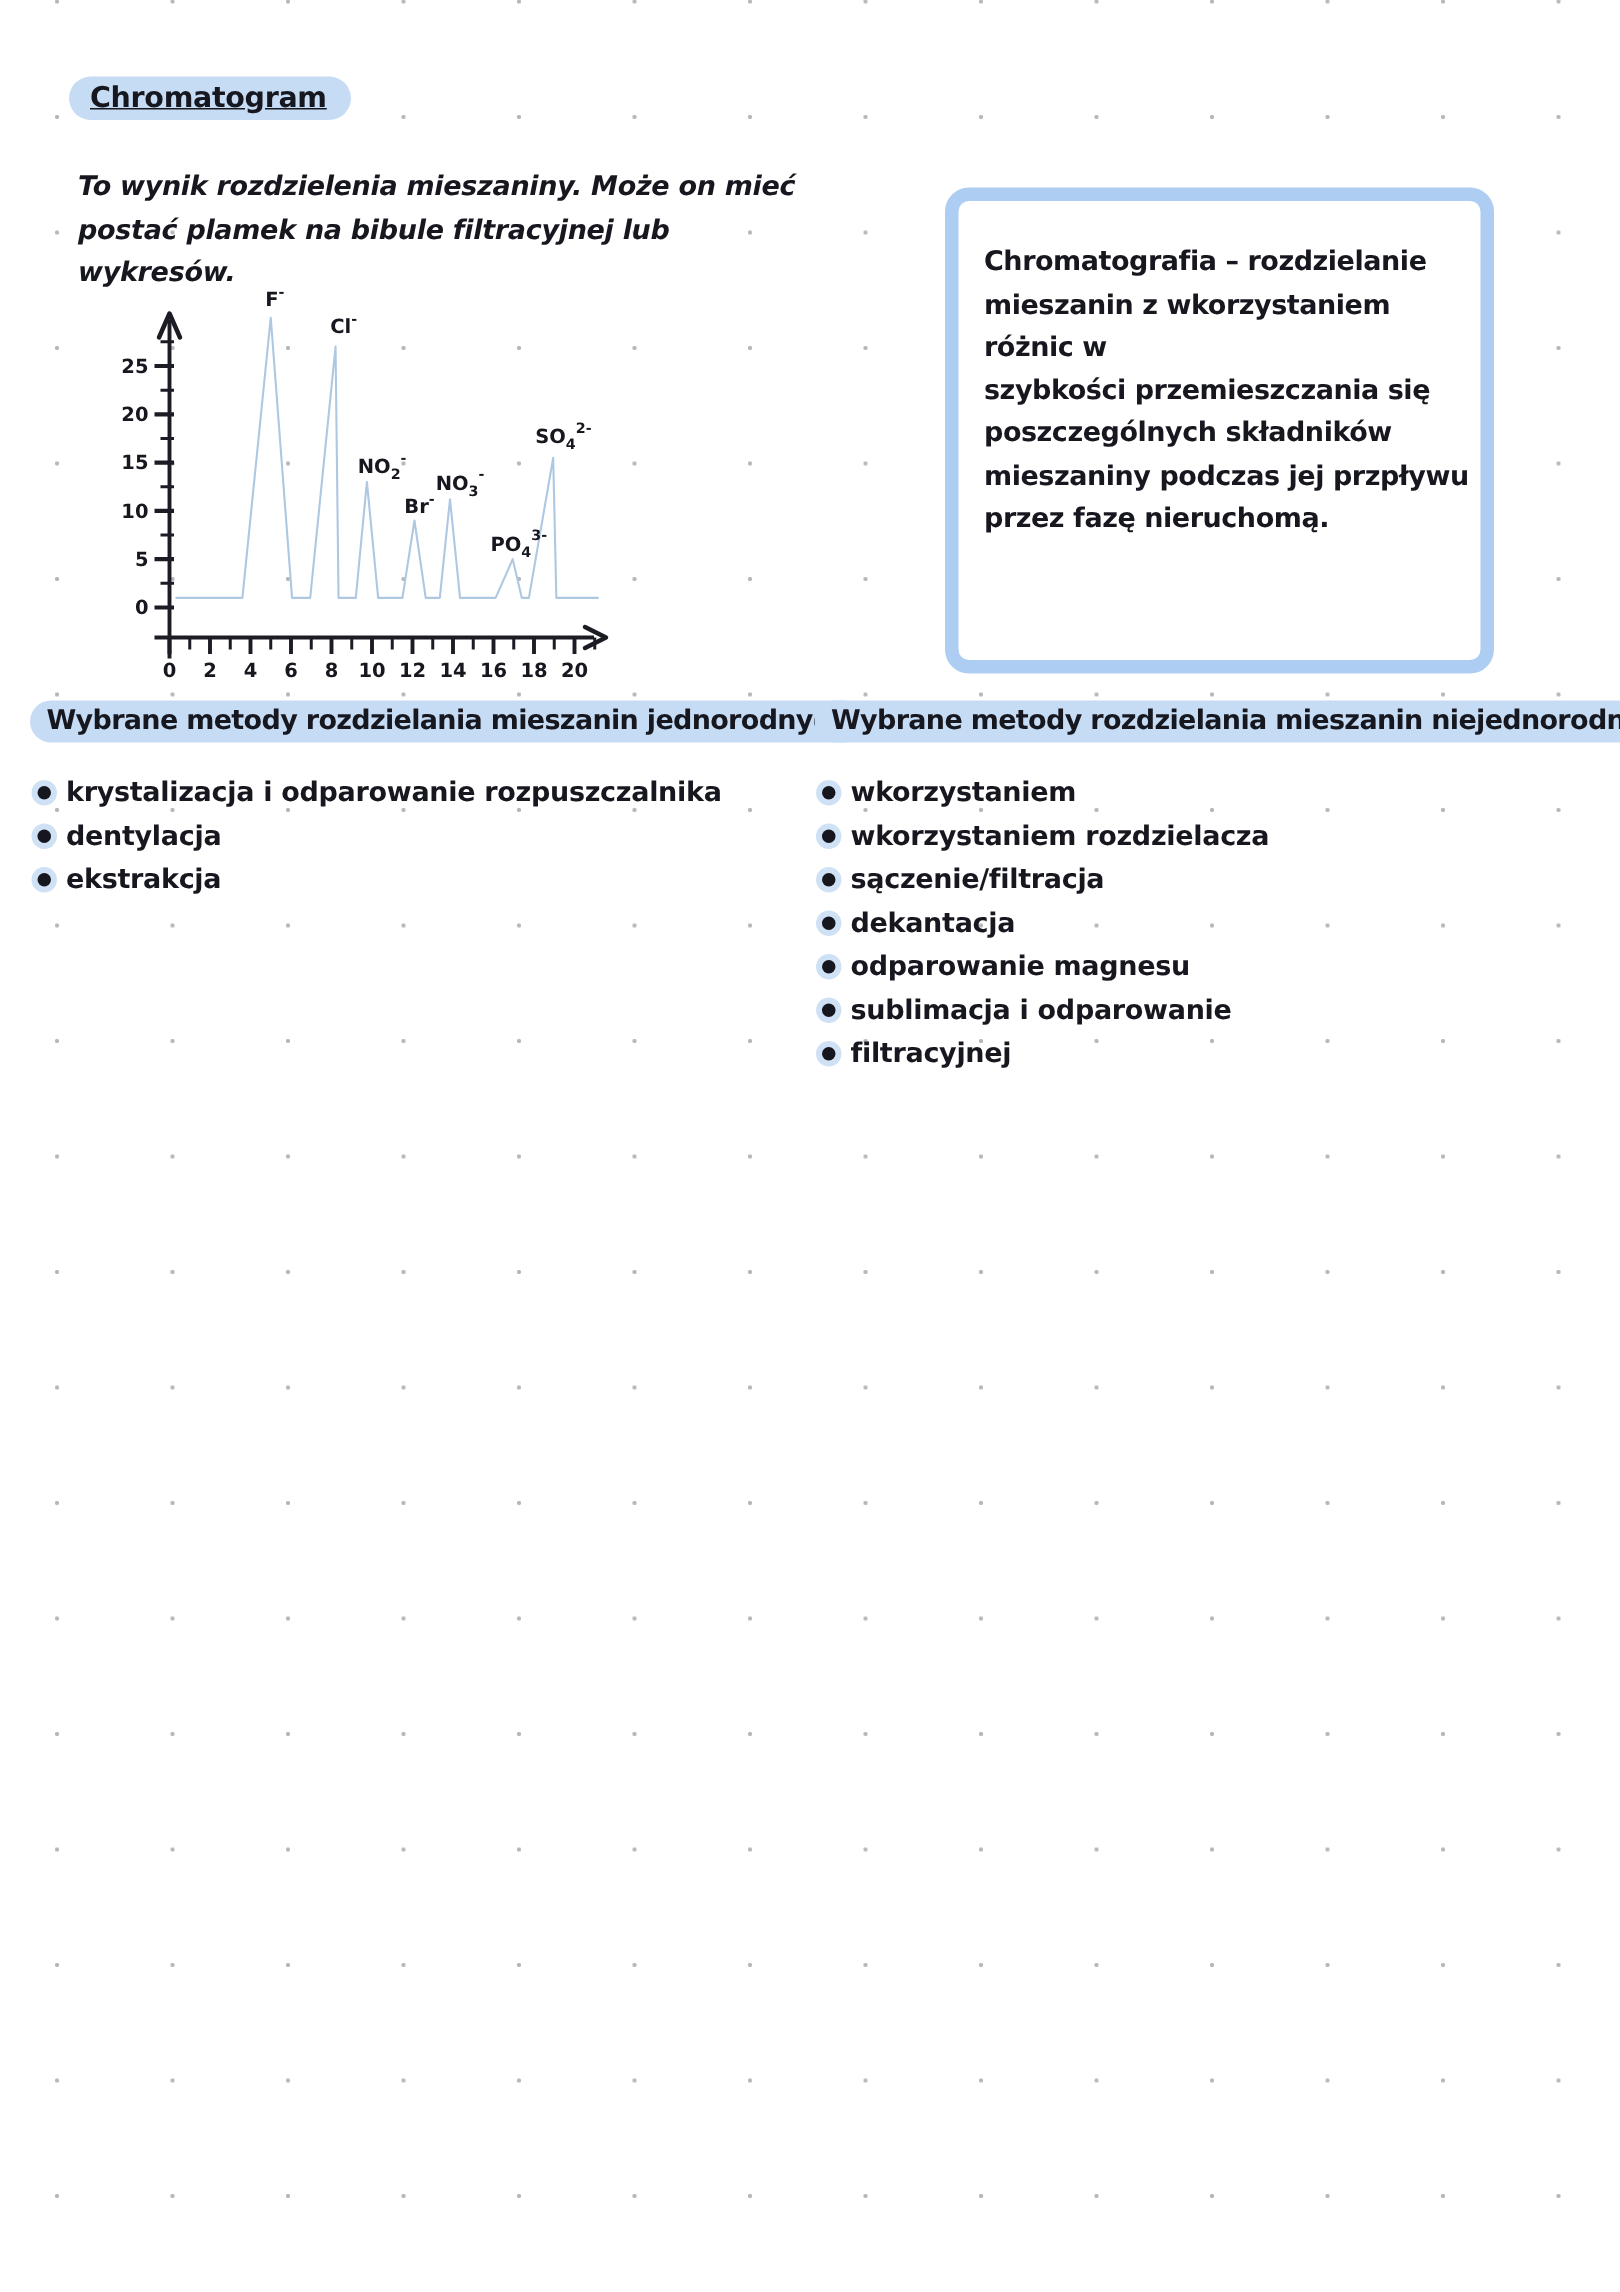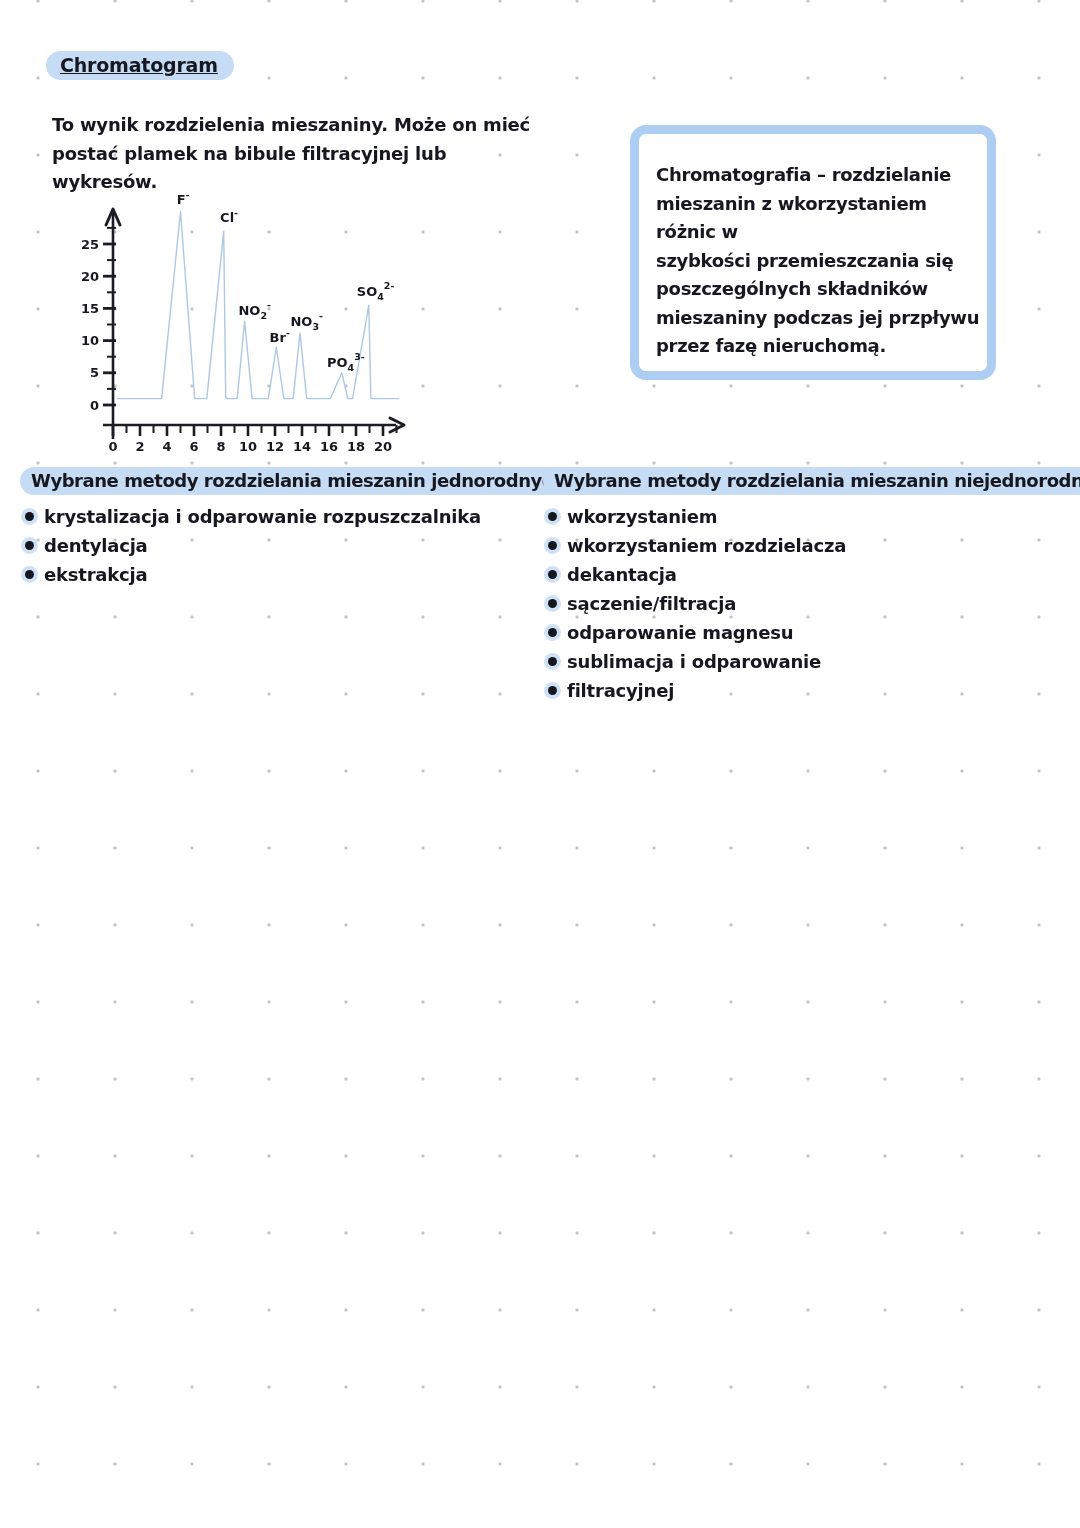--- a/index.html
+++ b/index.html
@@ -17,27 +17,27 @@
   .title-pill {
     position:absolute; left:46px; top:51px;
     background:var(--highlight,#c6dcf5);
     border-radius:16px; padding:3px 16px 4px 14px;
     font-size:19px; font-weight:bold; letter-spacing:-0.2px;text-decoration:underline;
   }
 
   .intro {
     position:absolute; left:52px; top:111px; width:500px;
     font-size:18px; line-height:28.5px; letter-spacing:-0.2px;
-    white-space:pre-line; font-weight:bold;
+    white-space:pre-line; font-weight:bold;font-style:italic;
   }
 
   .chart-wrap { position:absolute; left:70px; top:193px; width:345px; height:278px; }
 
   .defbox {
-    position:absolute; left:630px; top:125px; width:366px; height:255px;
+    position:absolute; left:630px; top:125px; width:366px; height:324px;
     border:9px solid var(--box-border,#aecdf2);
     border-radius:16px; background:#ffffff;
   }
   .defbox-text {
     padding:27px 6px 0 17px;
     font-size:18px; line-height:28.5px; letter-spacing:-0.3px;
     white-space:pre-line; font-weight:bold;
   }
 
   .section { position:absolute; top:467px; }
@@ -45,21 +45,21 @@
   .section-right { left:543px; width:537px; }
 
   .pill {
     display:inline-block;
     background:var(--highlight,#c6dcf5);
     border-radius:15px; padding:3px 12px 4px 11px;
     font-size:18px; font-weight:bold; letter-spacing:-0.45px;
     white-space:nowrap;
   }
 
-  ul.bullets { list-style:none; margin-top:7px; }
+  ul.bullets { list-style:none; margin-top:19px; }
   ul.bullets li {
     display:flex; align-items:center; gap:10px;
     height:29px; font-size:18px; letter-spacing:-0.2px; font-weight:bold;
   }
   .dot {
     flex:0 0 auto; width:9px; height:9px; border-radius:50%;
     background:var(--bullet,#16161f);
     box-shadow:0 0 0 4px var(--bullet-halo,#cfe2f5);
     margin-left:5px;
   }
@@ -178,28 +178,28 @@
         <li>
           <span class="dot"></span>
           <span class="li-text">wkorzystaniem</span>
         </li>
         <li>
           <span class="dot"></span>
           <span class="li-text">wkorzystaniem rozdzielacza</span>
         </li>
         <li>
           <span class="dot"></span>
+          <span class="li-text">sączenie/filtracja</span>
+        </li>
+        <li>
+          <span class="dot"></span>
           <span class="li-text">dekantacja</span>
         </li>
         <li>
           <span class="dot"></span>
-          <span class="li-text">sączenie/filtracja</span>
-        </li>
-        <li>
-          <span class="dot"></span>
           <span class="li-text">odparowanie magnesu</span>
         </li>
         <li>
           <span class="dot"></span>
           <span class="li-text">sublimacja i odparowanie</span>
         </li>
         <li>
           <span class="dot"></span>
           <span class="li-text">filtracyjnej</span>
         </li>

